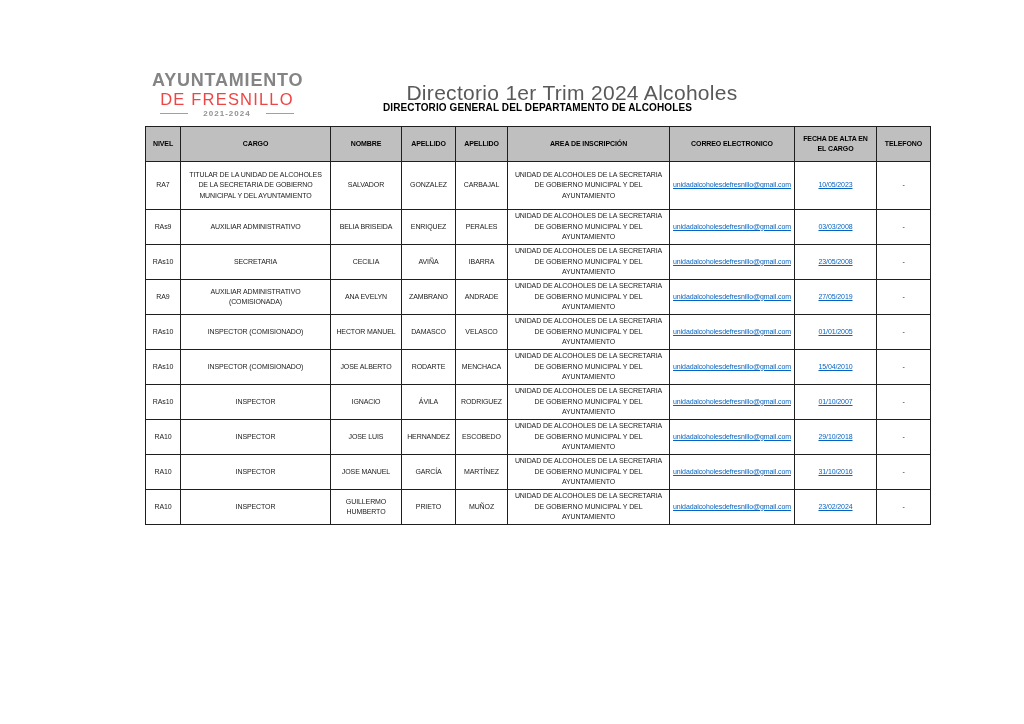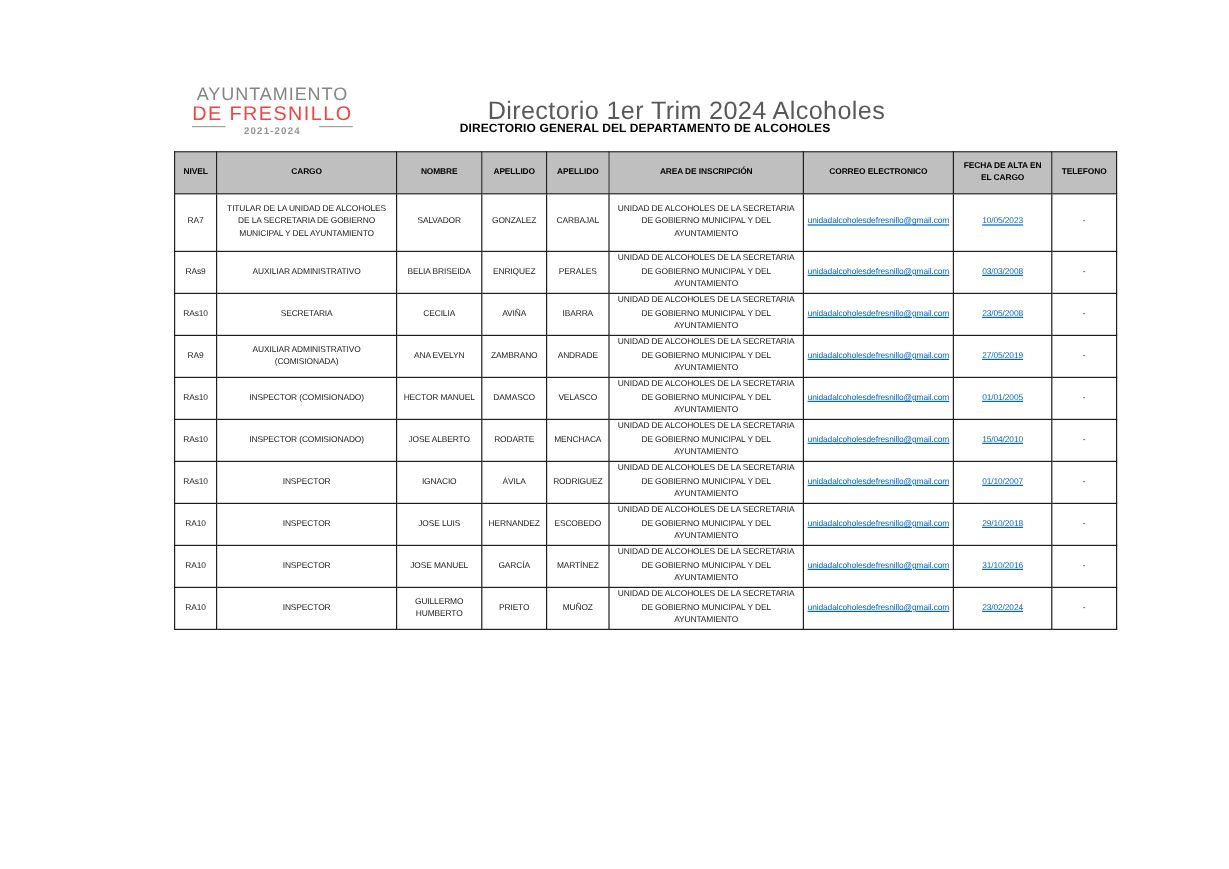--- a/index.html
+++ b/index.html
@@ -29,37 +29,37 @@
   }
   
   .logo{
     position:absolute;
     top:70px;left:152px;
     width:150px;
     color:var(--logo-color);
     text-align:center;
   }
   .logo-line1{
-    font-size:15px;
-    font-weight:normal;
+    font-size:18px;
+    font-weight:bold;
     letter-spacing:0.8px;
     color:#848484;
     white-space:nowrap;
   }
   .logo-line2{
     font-size:16.5px;
     font-weight:400;
     letter-spacing:1.2px;
     color:#ef4444;
     white-space:nowrap;
     margin-top:-1px;
   }
   .logo-years{
     display:flex;
-    align-items:flex-start;
+    align-items:center;
     justify-content:center;
     gap:15px;
     margin-top:0;
     color:#919191;
     font-size:8px;
     font-weight:bold;
     letter-spacing:1px;
   }
   .yline{
     display:inline-block;

